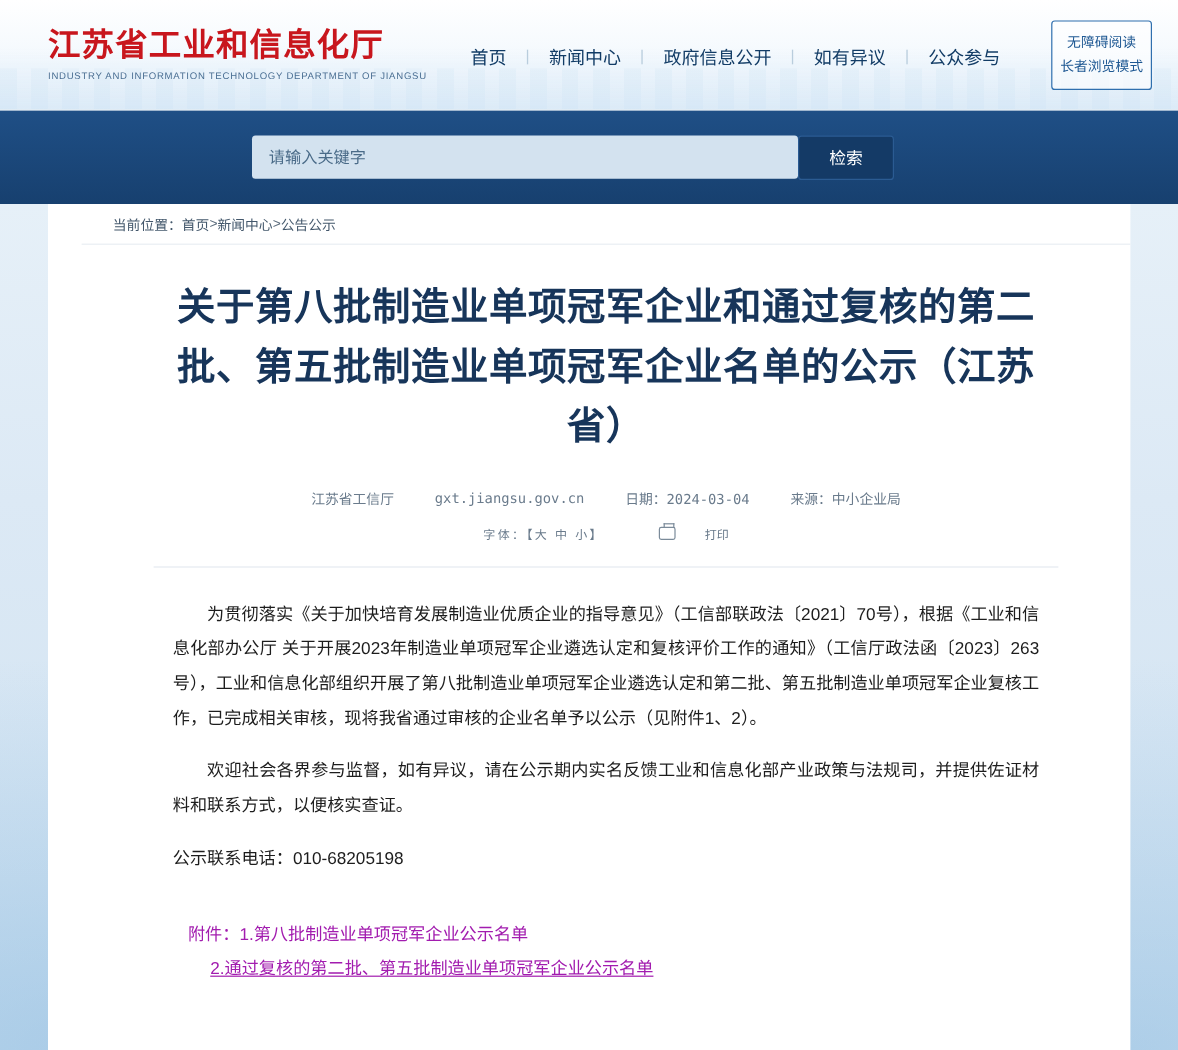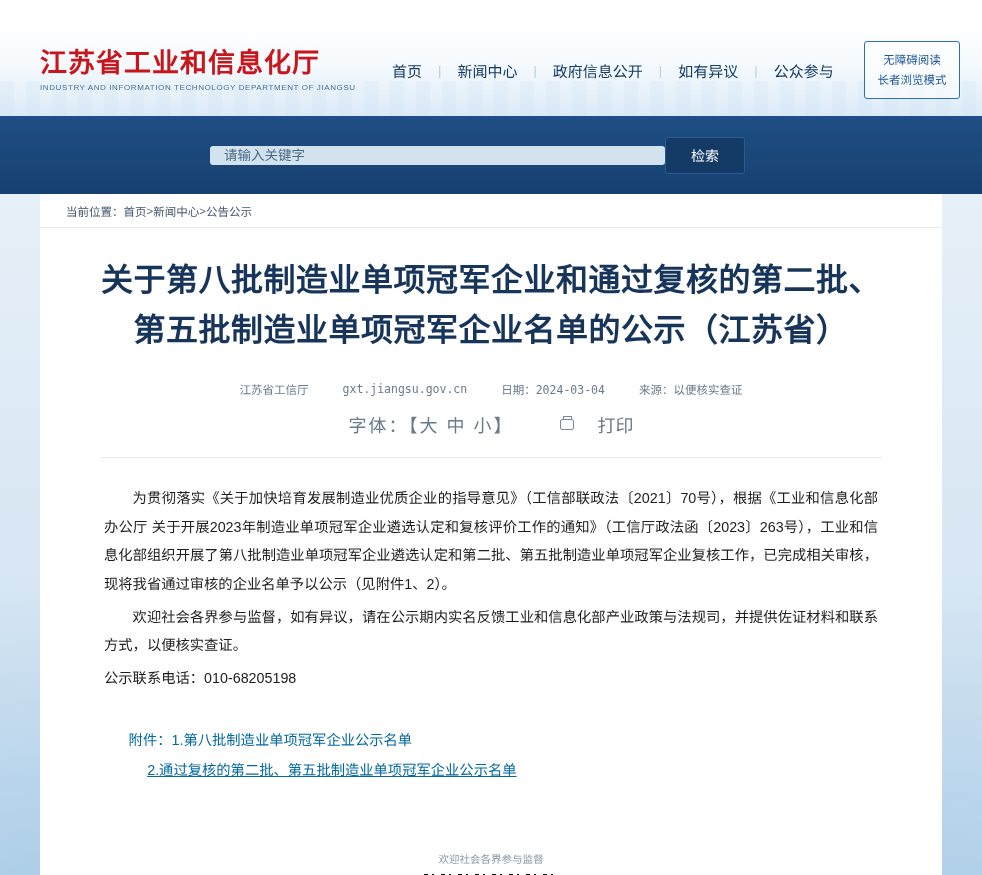--- a/index.html
+++ b/index.html
@@ -12,21 +12,20 @@
     overflow: hidden;
   }
 
   
   .header {
     position: relative;
     height: 92px;
     background: linear-gradient(180deg,#ffffff 0%,#f2f8fd 60%,#e8f2fb 100%);
     border-bottom: 1px solid #dce8f2;
     overflow: hidden;
-    margin-top: 24px;
   }
   .header-skyline {
     position: absolute; left: 0; right: 0; bottom: 0; height: 52px;
     opacity: .35;
     background:
       linear-gradient(to top, rgba(170,205,235,.55), rgba(170,205,235,0));
   }
   .header-skyline:after {
     content: "";
     position: absolute; bottom: 0; left: 0; right: 0; height: 34px;
@@ -64,41 +63,41 @@
   }
   .nav-item {
     color: #123c66;
     font-size: 15px;
     padding: 4px 16px;
     white-space: nowrap;
     cursor: pointer;
   }
   .nav-sep { color: #b9cddd; font-size: 13px; }
   .access-box {
-    width: 96px;
+    width: 84px;
     border: 1px solid #2f6fae;
     border-radius: 3px;
     padding: 8px 3px;
     text-align: center;
     color: #1e5893;
     font-size: 11.5px;
     line-height: 1.75;
     background: rgba(255,255,255,.6);
     cursor: pointer;
   }
 
   
   .search-band {
     height: 78px;
     background: linear-gradient(180deg,#1f4f86 0%,#17406f 100%);
     display: flex; align-items: center;
     padding-left: 210px;
   }
   .search-input {
-    width: 455px; height: 19px;
+    width: 455px; height: 36px;
     border: none; outline: none;
     border-radius: 3px;
     background: #d3e2ef;
     padding: 0 14px;
     font-size: 13.5px;
     color: #0f172a;
     font-family: "Liberation Sans", sans-serif;
   }
   .search-input::placeholder { color: #4a6b88; }
   .search-button {
@@ -123,20 +122,21 @@
     content: "";
     position: absolute; left: 0; bottom: 0; width: 100%; height: 420px;
     background:
       radial-gradient(ellipse at 8% 100%, rgba(123,176,219,.45), rgba(123,176,219,0) 55%),
       radial-gradient(ellipse at 95% 100%, rgba(123,176,219,.40), rgba(123,176,219,0) 55%);
   }
   .content-card {
     position: absolute;
     left: 40px; right: 40px; top: 0; bottom: 0;
     background: #ffffff;
+    padding-left: 28px;
   }
   .breadcrumb {
     height: 34px;
     display: flex; align-items: center;
     padding: 0 0 0 26px;
     border-bottom: 1px solid #e9eef3;
     color: #5a6b7c;
     font-size: 11.5px;
   }
   .breadcrumb .bc-label { color: #44586c; }
@@ -159,21 +159,21 @@
     gap: 34px;
     color: #6a7b8c;
     font-size: 11.5px;
     font-family: "DejaVu Sans Mono", "Liberation Mono", monospace;
   }
   .tool-row {
     margin-top: 14px;
     display: flex; justify-content: center; align-items: center;
     gap: 46px;
     color: #6a7b8c;
-    font-size: 18px;
+    font-size: 10px;
   }
   .font-sizes { letter-spacing: 2px; }
   .font-sizes span { cursor: pointer; }
   .print-link { display: flex; align-items: center; gap: 24px; cursor: pointer; }
   .printer-ico {
     width: 14px; height: 11px;
     border: 1.3px solid #7b8b9a;
     border-radius: 2px;
     position: relative;
     display: inline-block;
@@ -187,25 +187,25 @@
     border-top: 1px solid #e4eaf0;
   }
 
   .body-text {
     margin-top: 26px;
     color: #1d1d1d;
     font-size: 14.3px;
     line-height: 2.0;
     text-align: justify;
   }
-  .body-text p { margin: 4px; }
+  .body-text p { margin: 16px; }
   .indent { text-indent: 2em; }
   .attach {
     margin-top: 34px;
-    color: #0369a1;
+    color: #a21caf;
     font-size: 14.3px;
     line-height: 2.05;
   }
   .attach .att-line1 { text-indent: 2em; }
   .attach .att-line2 { text-indent: 3.3em; text-decoration: underline; }
 
   .qr-wrap {
     margin-top: 66px;
     text-align: center;
   }
@@ -285,21 +285,21 @@
     </div>
 
     <div class="article">
 
       <div class="article-title">关于第八批制造业单项冠军企业和通过复核的第二批、第五批制造业单项冠军企业名单的公示（江苏省）</div>
 
       <div class="meta-row">
         <span>江苏省工信厅</span>
         <span>gxt.jiangsu.gov.cn</span>
         <span>日期：2024-03-04</span>
-        <span>来源：以便核实查证</span>
+        <span>来源：中小企业局</span>
       </div>
 
       <div class="tool-row">
         <div class="font-sizes">
           <span>字体：</span><span>【</span><span>大</span>
           <span>中</span>
           <span>小</span><span>】</span>
         </div>
         <div class="print-link">
           <span class="printer-ico"></span>

